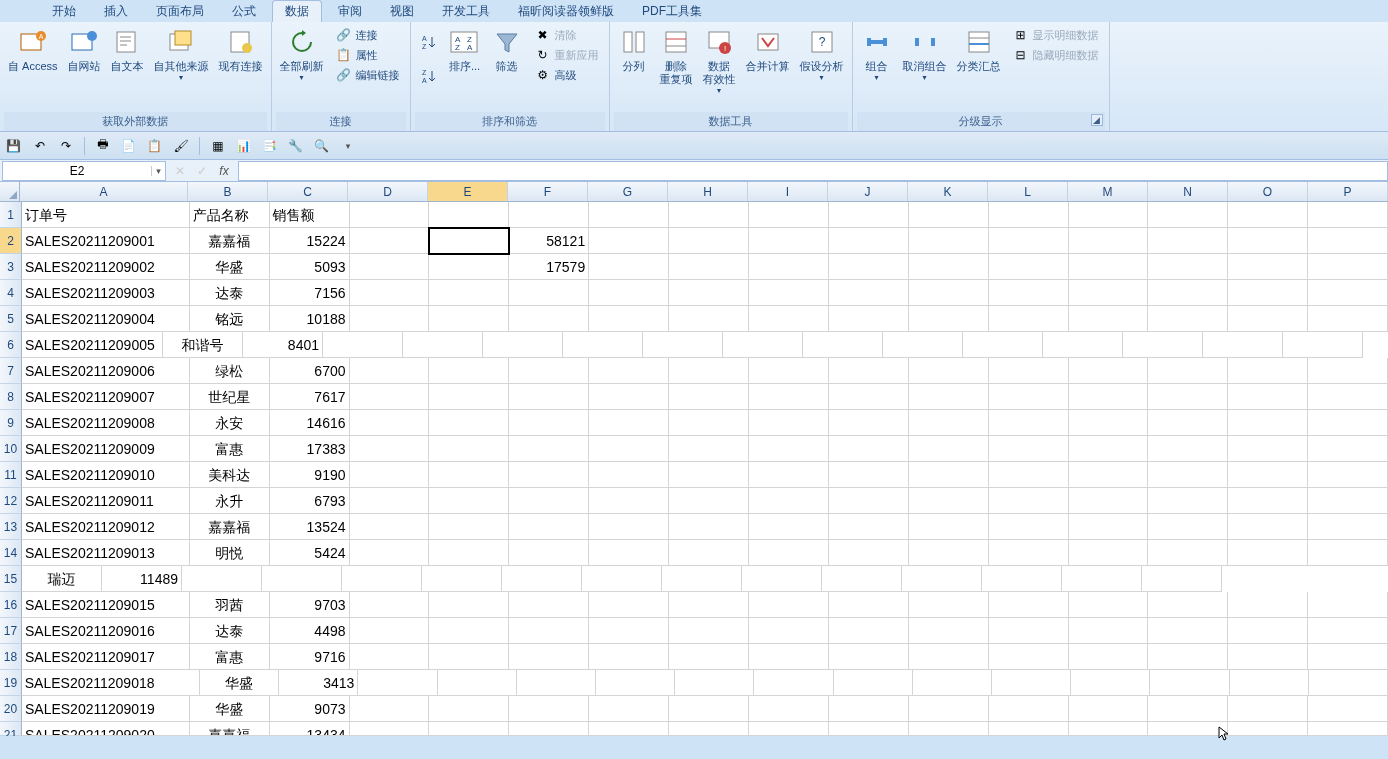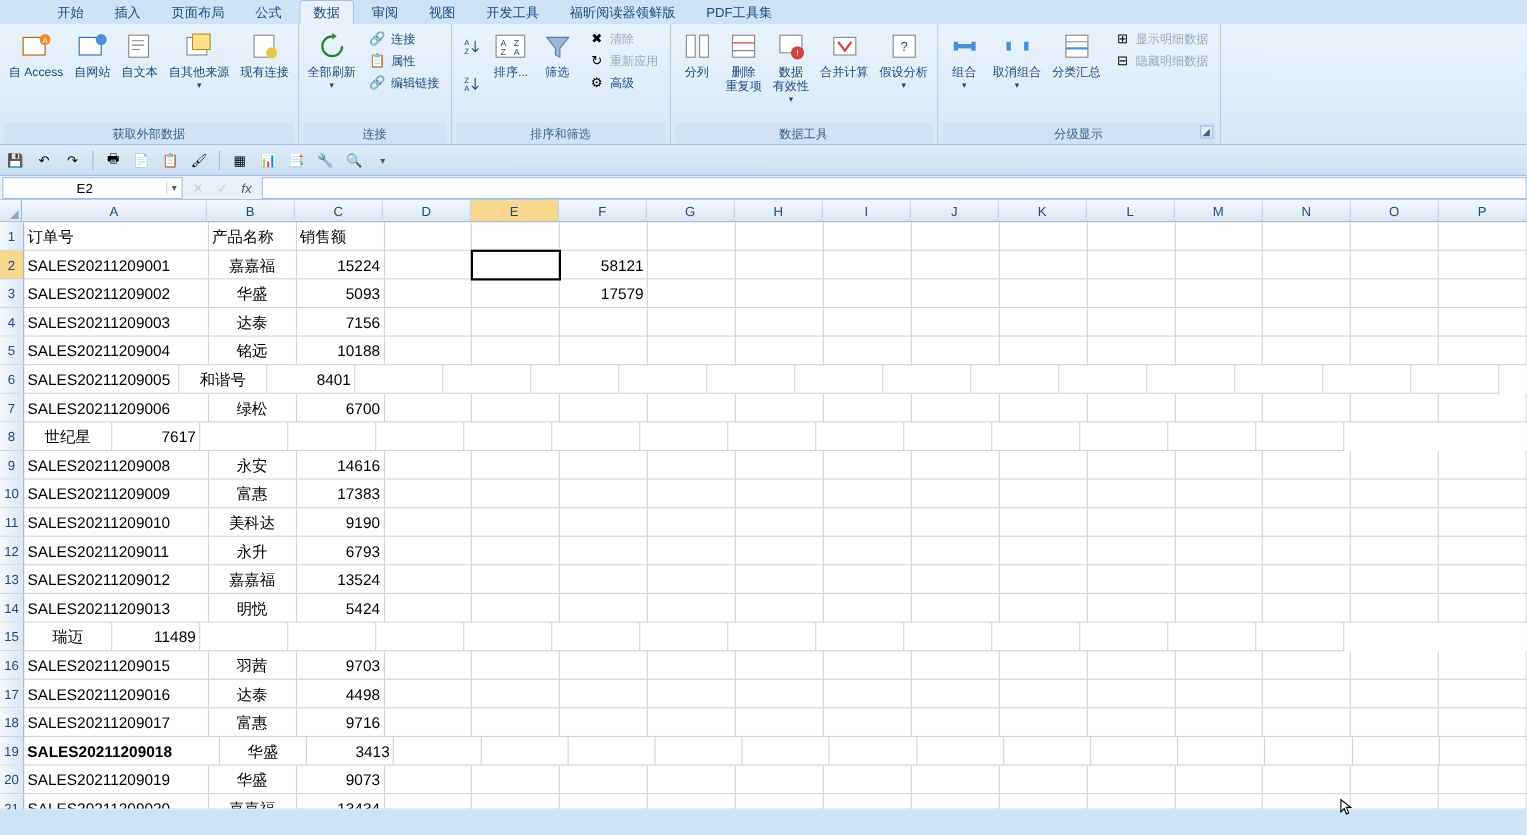--- a/index.html
+++ b/index.html
@@ -544,20 +544,21 @@
         <div class="cell" style="width: 80px;"></div>
         <div class="cell" style="width: 80px;"></div>
         <div class="cell" style="width: 80px;"></div>
         <div class="cell" style="width: 80px;"></div>
         <div class="cell" style="width: 80px;"></div>
         <div class="cell" style="width: 80px;"></div>
         <div class="cell" style="width: 80px;"></div>
       </div>
       <div class="row">
         <div class="row-h">8</div>
+        <div class="cell" style="width: 168px;">SALES20211209007</div>
         <div class="cell c" style="width: 80px;">世纪星</div>
         <div class="cell r" style="width: 80px;">7617</div>
         <div class="cell" style="width: 80px;"></div>
         <div class="cell" style="width: 80px;"></div>
         <div class="cell" style="width: 80px;"></div>
         <div class="cell" style="width: 80px;"></div>
         <div class="cell" style="width: 80px;"></div>
         <div class="cell" style="width: 80px;"></div>
         <div class="cell" style="width: 80px;"></div>
         <div class="cell" style="width: 80px;"></div>
@@ -751,21 +752,21 @@
         <div class="cell" style="width: 80px;"></div>
         <div class="cell" style="width: 80px;"></div>
         <div class="cell" style="width: 80px;"></div>
         <div class="cell" style="width: 80px;"></div>
         <div class="cell" style="width: 80px;"></div>
         <div class="cell" style="width: 80px;"></div>
         <div class="cell" style="width: 80px;"></div>
       </div>
       <div class="row">
         <div class="row-h">19</div>
-        <div class="cell" style="width: 180px; font-weight: bold;">SALES20211209018</div>
+        <div class="cell" style="width: 180px;">SALES20211209018</div>
         <div class="cell c" style="width: 80px;">华盛</div>
         <div class="cell r" style="width: 80px;">3413</div>
         <div class="cell" style="width: 80px;"></div>
         <div class="cell" style="width: 80px;"></div>
         <div class="cell" style="width: 80px;"></div>
         <div class="cell" style="width: 80px;"></div>
         <div class="cell" style="width: 80px;"></div>
         <div class="cell" style="width: 80px;"></div>
         <div class="cell" style="width: 80px;"></div>
         <div class="cell" style="width: 80px;"></div>

